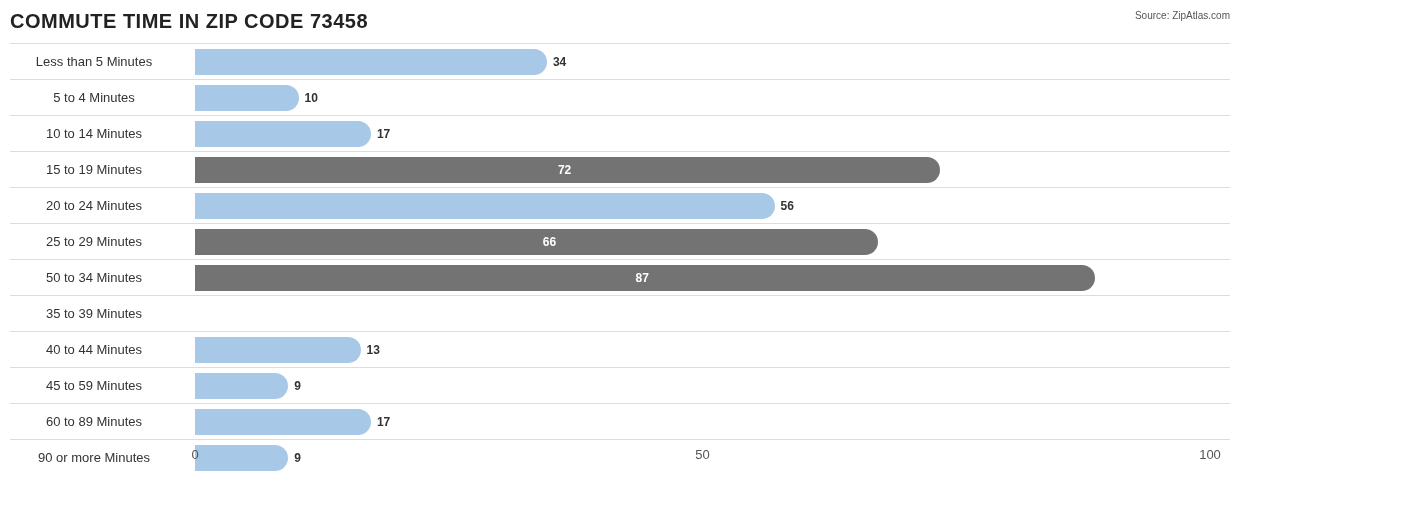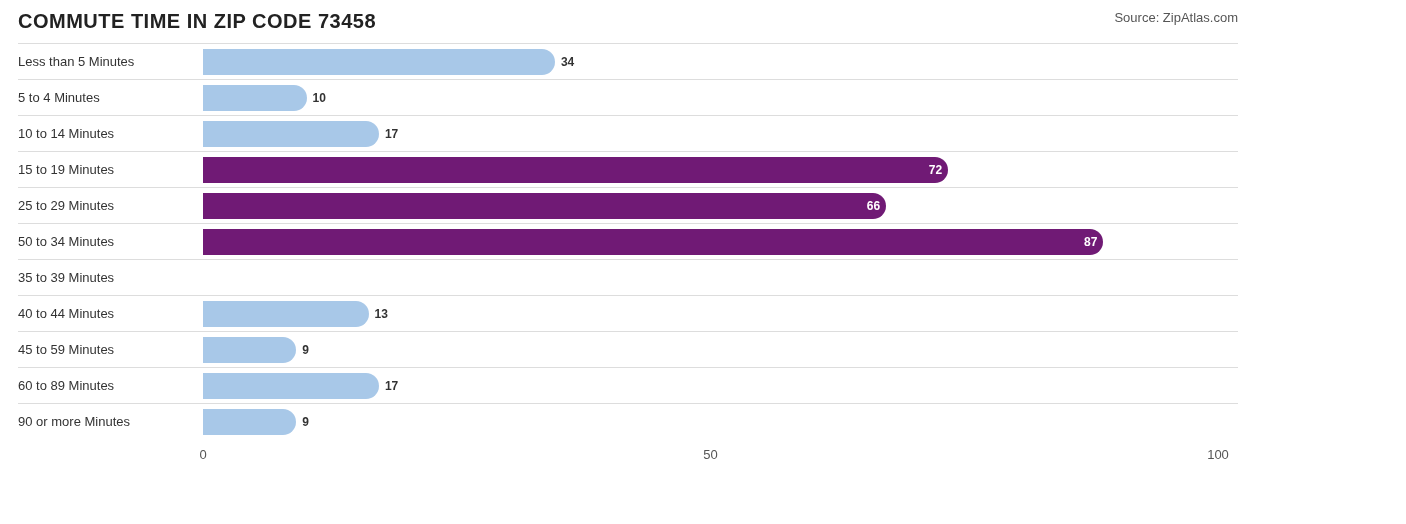--- a/index.html
+++ b/index.html
@@ -8,34 +8,33 @@
       background: #fff;
       width: 1406px;
       height: 524px;
       overflow: hidden;
     }
     .chart-container {
       width: 1250px;
       height: 524px;
       padding: 10px 20px 40px 10px;
       position: relative;
-      margin-left: 8px;
     }
     .chart-title {
       font-size: 20px;
       font-weight: bold;
       color: #222;
       margin-bottom: 10px;
       letter-spacing: 0.5px;
     }
     .source-label {
       position: absolute;
       top: 10px;
       right: 20px;
-      font-size: 13px;
+      font-size: 10px;
       color: #555;
     }
     .bars-area {
       position: relative;
       width: 100%;
       height: calc(100% - 70px);
     }
     .bar-row {
       display: flex;
       align-items: center;
@@ -44,21 +43,21 @@
       position: relative;
     }
     .bar-row:last-child {
       border-bottom: none;
     }
     .bar-label {
       width: 185px;
       min-width: 185px;
       font-size: 13px;
       color: #333;
-      text-align: left;
+      text-align: center;
       padding-right: 17px;
     }
     .bar-track {
       flex: 1;
       height: 26px;
       position: relative;
       display: flex;
       align-items: center;
       font-weight: bold;
     }
@@ -68,21 +67,22 @@
       position: relative;
       display: flex;
       align-items: center;
       justify-content: flex-end;
       min-width: 4px;
     }
     .bar-fill.light {
       background: #a8c8e8;
     }
     .bar-fill.dark {
-      background: #701a75;
+      background: #737373;
+      justify-content: center;
     }
     .bar-value {
       font-size: 12px;
       color: #333;
       margin-left: 6px;
       white-space: nowrap;
     }
     .bar-value.inside {
       color: #fff;
       margin-left: 0;
@@ -131,20 +131,27 @@
       </div>
       <div class="bar-row">
         <div class="bar-label">15 to 19 Minutes</div>
         <div class="bar-track">
           <div class="bar-fill dark" style="width: 72%;">
             <span class="bar-value inside">72</span>
           </div>
         </div>
       </div>
       <div class="bar-row">
+        <div class="bar-label">20 to 24 Minutes</div>
+        <div class="bar-track">
+          <div class="bar-fill light" style="width: 56%;"></div>
+          <span class="bar-value">56</span>
+        </div>
+      </div>
+      <div class="bar-row">
         <div class="bar-label">25 to 29 Minutes</div>
         <div class="bar-track">
           <div class="bar-fill dark" style="width: 66%; padding-left: 32px;">
             <span class="bar-value inside">66</span>
           </div>
         </div>
       </div>
       <div class="bar-row">
         <div class="bar-label">50 to 34 Minutes</div>
         <div class="bar-track">

